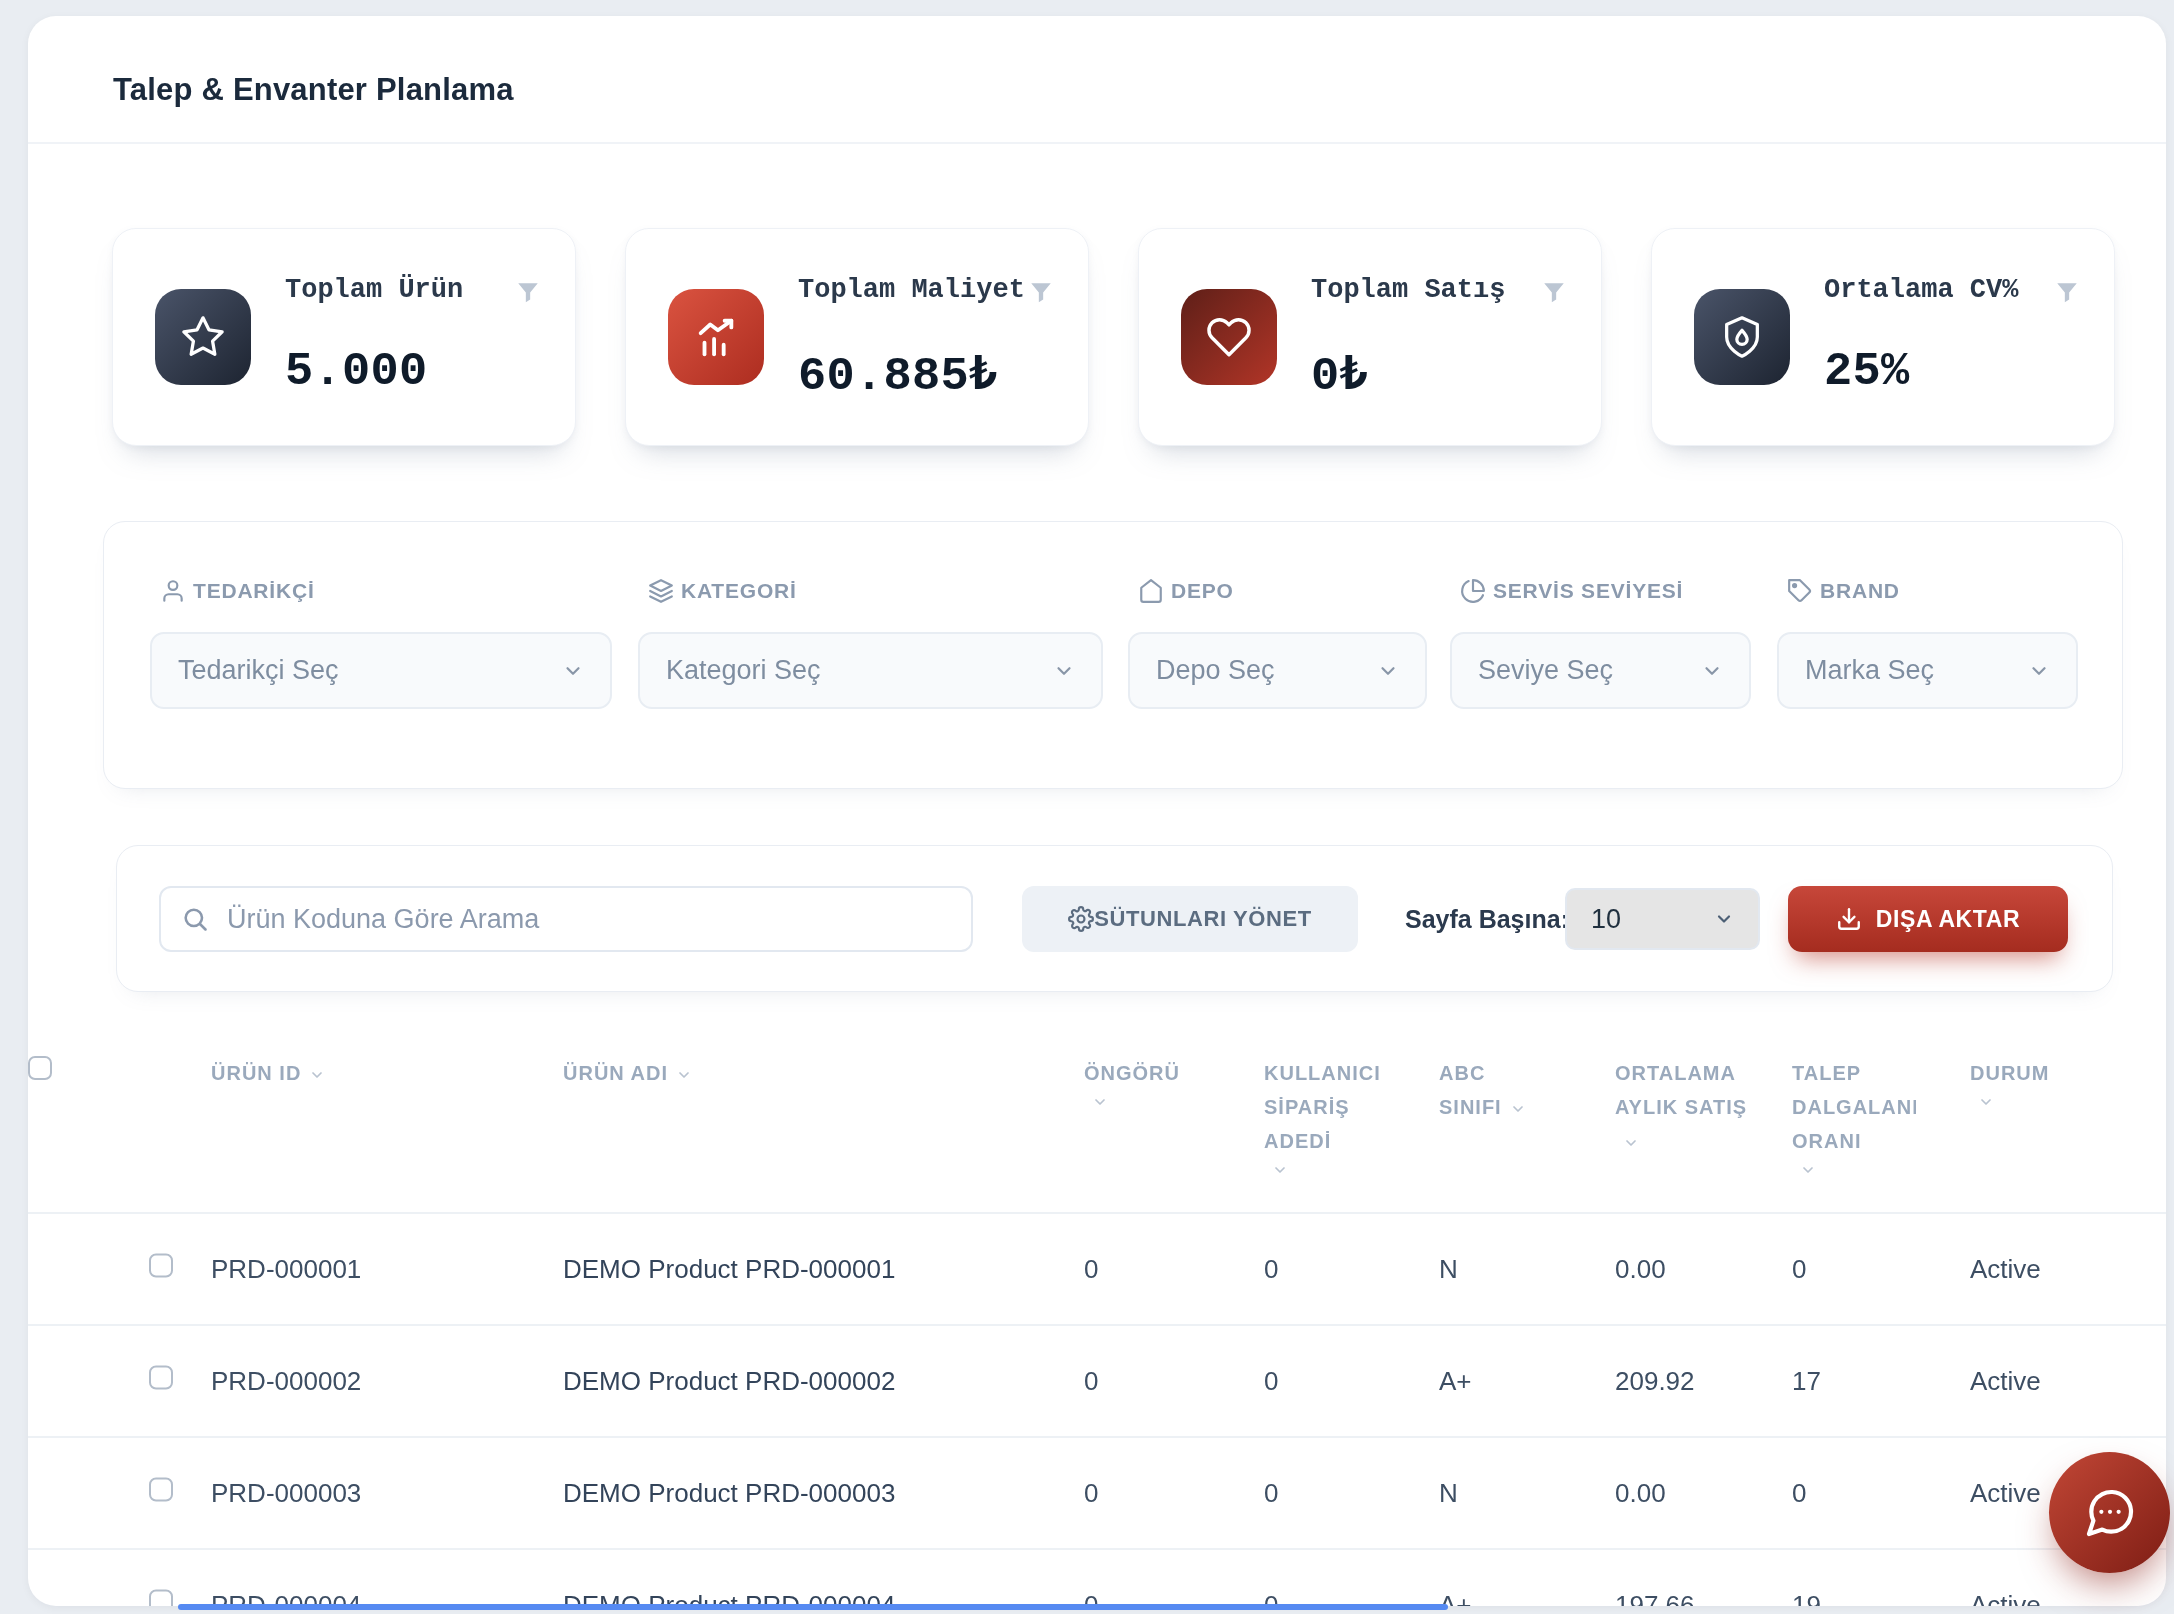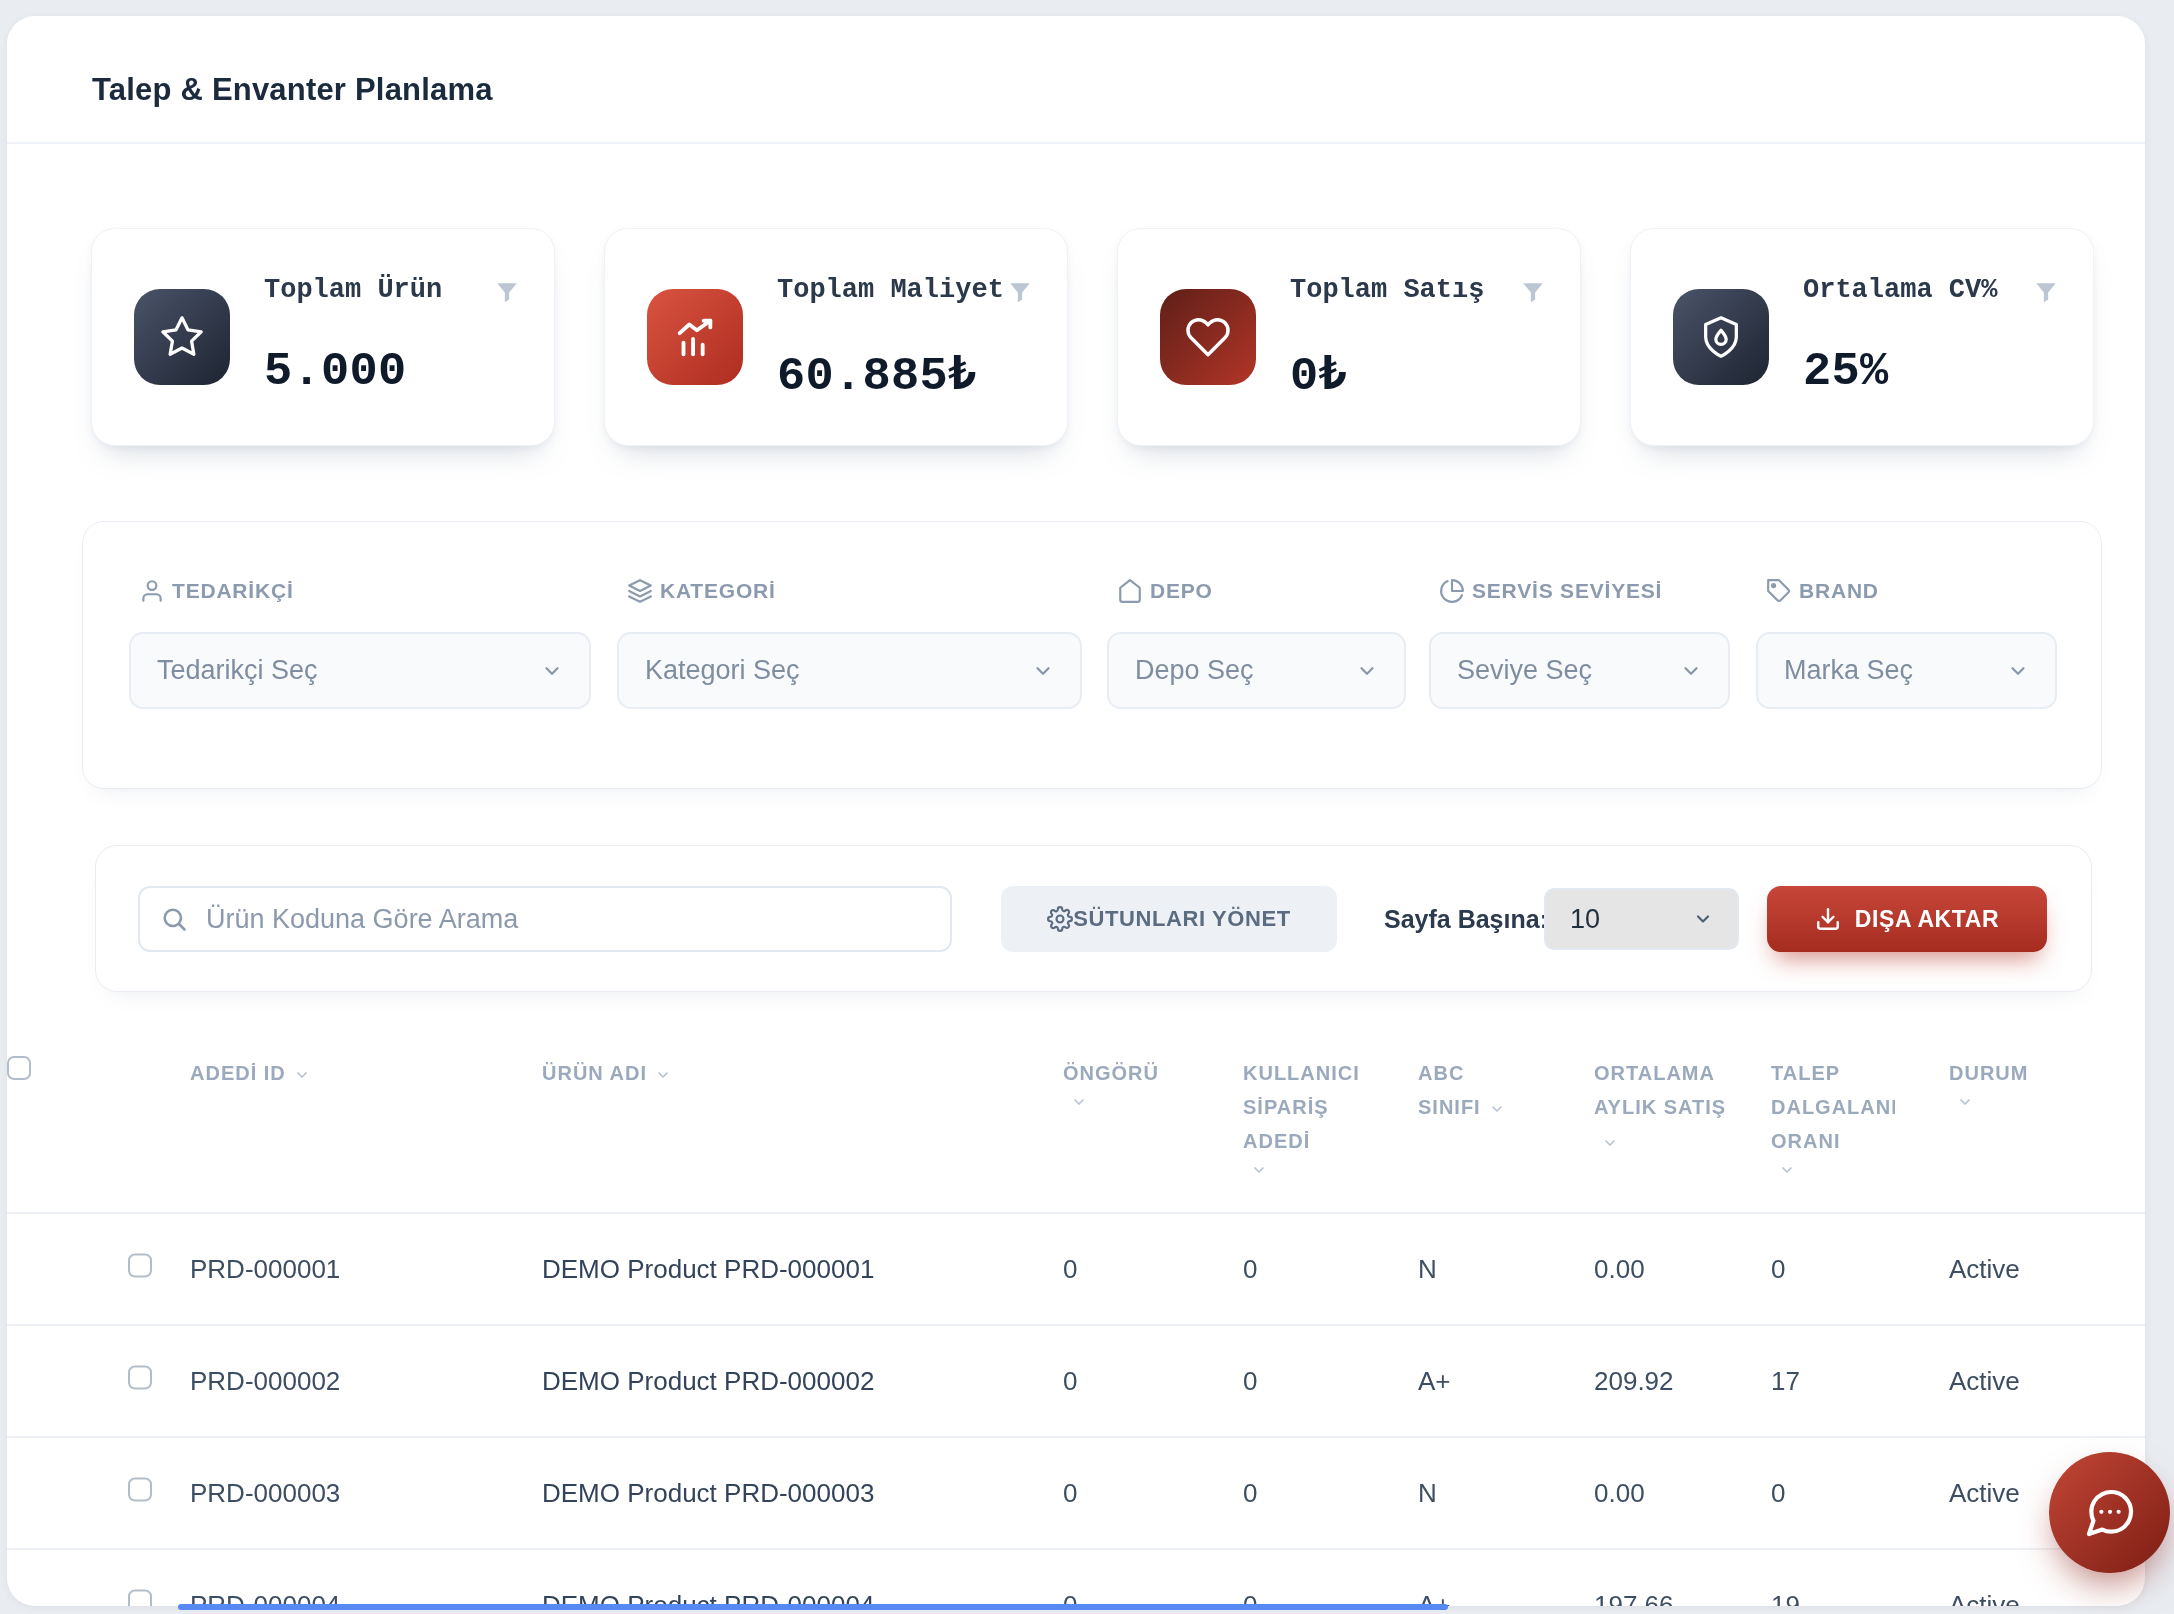--- a/index.html
+++ b/index.html
@@ -1,20 +1,20 @@
 <!DOCTYPE html>
 <html><head>
 <meta charset="utf-8">
 <style>
   *{margin:0;padding:0;box-sizing:border-box;}
   html,body{width:2174px;height:1614px;}
   body{position:relative;background:#e9edf2;font-family:"Liberation Sans","DejaVu Sans",sans-serif;overflow:hidden;color:#1b2a3c;}
   svg{display:block;}
 
-  .app{position:absolute;left:7px;top:16px;width:2138px;height:1590px;background:#fff;border-radius:28px;overflow:hidden;box-shadow:0 2px 8px rgba(15,23,42,.05);}
+  .app{position:absolute;left:28px;top:16px;width:2138px;height:1590px;background:#fff;border-radius:28px;overflow:hidden;box-shadow:0 2px 8px rgba(15,23,42,.05);}
 
   .title{position:absolute;left:85px;top:56px;font-size:31px;font-weight:bold;color:#1b2a3c;letter-spacing:.2px;}
   .top-divider{position:absolute;left:0;top:126px;width:100%;height:2px;background:#f0f3f7;}
 
   
   .stat{position:absolute;top:212px;width:464px;height:218px;background:#fff;border:1px solid #eef1f6;border-radius:24px;
         box-shadow:0 18px 28px -14px rgba(125,140,160,.35),0 2px 6px rgba(125,140,160,.08);font-family:Liberation Mono, monospace;}
   .s1{left:84px}.s2{left:597px}.s3{left:1110px}.s4{left:1623px}
   .stat .ic{position:absolute;left:42px;top:60px;width:96px;height:96px;border-radius:26px;display:flex;align-items:center;justify-content:center;color:#fff;}
   .ic-dark{background:linear-gradient(135deg,#4a5469,#1d2431);}
@@ -296,21 +296,21 @@
             <line x1="12" y1="15" x2="12" y2="3"></line>
           </svg>
         </span>
       <span>DIŞA AKTAR</span>
     </div>
   </div>
 
   <div class="thead">
     <span class="cb h-check"></span>
 
-    <div class="th h-id"><span>ADEDİ ID</span><span class="sort"><svg width="16" height="16" viewBox="0 0 24 24" fill="none" stroke="currentColor" stroke-width="2.6" stroke-linecap="round" stroke-linejoin="round">
+    <div class="th h-id"><span>ÜRÜN ID</span><span class="sort"><svg width="16" height="16" viewBox="0 0 24 24" fill="none" stroke="currentColor" stroke-width="2.6" stroke-linecap="round" stroke-linejoin="round">
             <polyline points="6 9 12 15 18 9"></polyline>
           </svg></span></div>
 
     <div class="th h-name"><span>ÜRÜN ADI</span><span class="sort"><svg width="16" height="16" viewBox="0 0 24 24" fill="none" stroke="currentColor" stroke-width="2.6" stroke-linecap="round" stroke-linejoin="round">
             <polyline points="6 9 12 15 18 9"></polyline>
           </svg></span></div>
 
     <div class="th h-forecast block"><span>ÖNGÖRÜ</span><span class="sort">
           <svg width="16" height="16" viewBox="0 0 24 24" fill="none" stroke="currentColor" stroke-width="2.6" stroke-linecap="round" stroke-linejoin="round">
             <polyline points="6 9 12 15 18 9"></polyline>

